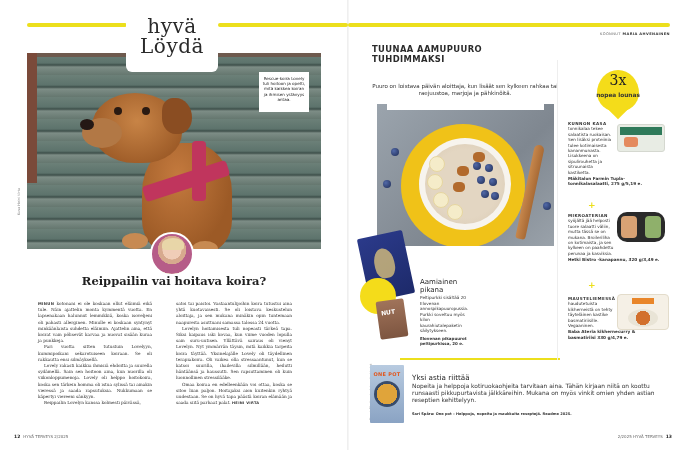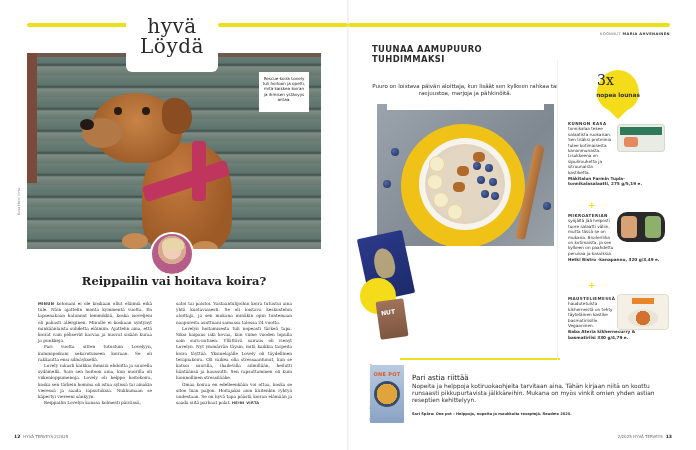--- a/index.html
+++ b/index.html
@@ -97,21 +97,21 @@
   .book-cover .pan { position: absolute; left: 4px; top: 16px; width: 26px; height: 26px; border-radius: 50%; background: radial-gradient(circle, #e0a43a 0 55%, #394c6a 56%); }
 
   .book-title { position: absolute; left: 412px; top: 373px; font-size: 7.2px; color: #222; }
   .book-text { position: absolute; left: 412px; top: 383px; width: 250px; font-size: 5.9px; line-height: 7.2px; color: #333; }
   .book-src { position: absolute; left: 412px; top: 412px; font-size: 3.6px; font-weight: bold; color: #333; }
 
   
   .col-divider { position: absolute; left: 557px; top: 60px; width: 1px; height: 300px; background: #eee; }
   .badge { position: absolute; left: 597px; top: 70px; width: 42px; height: 42px; background: #f4dc1a; border-radius: 50% 50% 50% 50% / 55% 55% 45% 45%; }
   .badge::after { content: ""; position: absolute; left: 13px; top: 30px; width: 16px; height: 16px; background: #f4dc1a; transform: rotate(45deg); }
-  .badge-num { position: absolute; left: 597px; top: 70px; width: 42px; text-align: left; font-family: "DejaVu Serif", serif; font-size: 14px; line-height: 20px; color: #222; z-index: 2; }
+  .badge-num { position: absolute; left: 597px; top: 70px; width: 42px; text-align: center; font-family: "DejaVu Serif", serif; font-size: 14px; line-height: 20px; color: #222; z-index: 2; }
   .badge-label { position: absolute; left: 577px; top: 92px; width: 82px; text-align: center; font-size: 5.8px; font-weight: bold; color: #333; z-index: 2; }
 
   .meal { position: absolute; font-size: 4.2px; line-height: 5.4px; color: #333; width: 120px; }
   .meal .head { font-weight: bold; letter-spacing: 0.4px; font-size: 4.1px; }
   .meal .note { font-weight: bold; margin-top: 1px; }
   .meal.m1 { left: 568px; top: 121px; }
   .meal.m2 { left: 568px; top: 213px; }
   .meal.m3 { left: 568px; top: 296px; }
   .plus { position: absolute; left: 588px; font-size: 9px; color: #ecdf1c; font-weight: bold; }
   .plus.a { top: 200px; }
@@ -215,29 +215,34 @@
     <div class="intro-bg"></div>
   </div>
   <div class="porridge-intro">Puuro on loistava päivän aloittaja, kun lisäät sen kylkeen rahkaa tai raejuustoa, marjoja ja pähkinöitä.</div>
 
   <div class="pack-elovena"></div>
   <div class="yellow-circle"></div>
   <div class="pack-nut">
       <span>NUT</span>
     </div>
 
+  <div class="prod p1">
+    <h4>Aamiainen pikana</h4>
+    <div>Peltipurkki sisältää 20 Elovenan annospikapuuropussia. Purkki soveltuu myös kilon kaurahiutalepaketin säilytykseen.</div>
+    <div class="note">Elovenan pikapuurot peltipurkissa, 20 e.</div>
+  </div>
 
   <div class="side-credit">Kuvat Shutterstock ja valmistajat</div>
 
   <div class="rule-mini"></div>
   <div class="book-cover">
     <span>ONE POT</span>
     <div class="pan"></div>
   </div>
-  <div class="book-title">Pari astia riittää</div>
+  <div class="book-title">Yksi astia riittää</div>
   <div class="book-text">Nopeita ja helppoja kotiruokaohjeita tarvitaan aina. Tähän kirjaan niitä on koottu runsaasti pikkupurtavista jälkkäreihin. Mukana on myös vinkit omien yhden astian reseptien kehittelyyn.</div>
   <div class="book-src">Sari Spåra: One pot – Helppoja, nopeita ja maukkaita reseptejä. Readme 2025.</div>
 
   <div class="col-divider"></div>
   <div class="badge"></div>
   <div class="badge-num">3x</div>
   <div class="badge-label">nopea lounas</div>
 
   <div class="meal m1">
     <div style="width:48px;">

